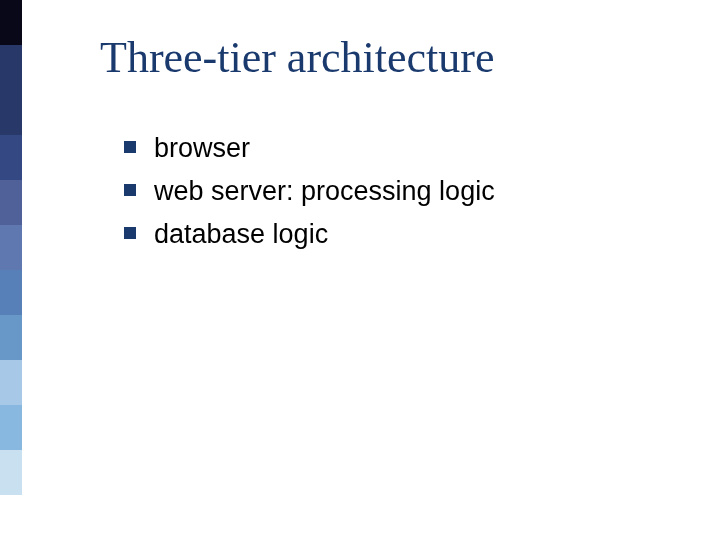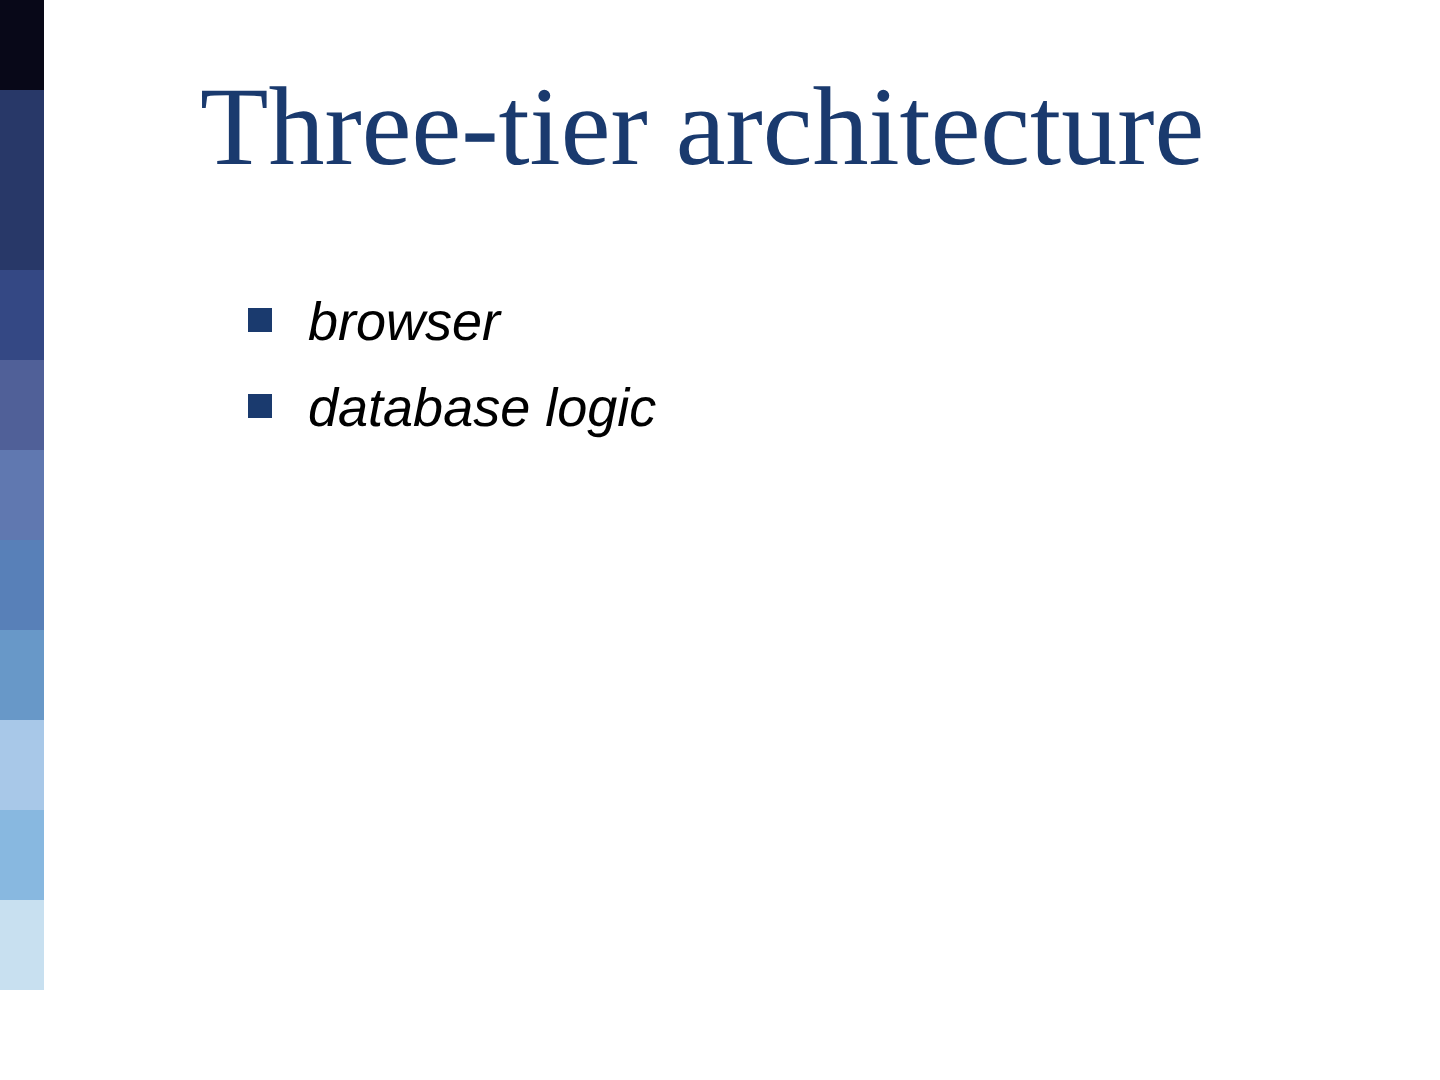--- a/index.html
+++ b/index.html
@@ -32,21 +32,21 @@
     
     .content {
       position: absolute;
       left: 100px;
       top: 32px;
       right: 40px;
     }
     
     .title {
       font-family: "Times New Roman", Times, serif;
-      font-size: 56px;
+      font-size: 44px;
       color: #1a3a6e;
       margin-bottom: 48px;
       font-weight: normal;
     }
     
     .bullet-list {
       list-style: none;
       padding-left: 24px;
     }
     
@@ -62,21 +62,20 @@
       background: #1a3a6e;
       flex-shrink: 0;
       margin-top: 10px;
       margin-right: 18px;
     }
     
     .bullet-text {
       font-size: 27px;
       color: #000000;
       line-height: 1.3;
-      font-style: italic;
     }
   </style>
 </head>
 <body>
 
 <div class="sidebar">
   <div class="stripe" style="background:#080818"></div>
   <div class="stripe" style="background:#283868"></div>
   <div class="stripe" style="background:#283868"></div>
   <div class="stripe" style="background:#344884"></div>
@@ -93,16 +92,20 @@
 <div class="content">
   <h1 class="title">Three-tier architecture</h1>
 
   <ul class="bullet-list">
     <li class="bullet-item">
       <span class="bullet-marker"></span>
       <span class="bullet-text">browser</span>
     </li>
     <li class="bullet-item">
       <span class="bullet-marker"></span>
+      <span class="bullet-text">web server: processing logic</span>
+    </li>
+    <li class="bullet-item">
+      <span class="bullet-marker"></span>
       <span class="bullet-text">database logic</span>
     </li>
   </ul>
 </div>
 
 </body></html>

